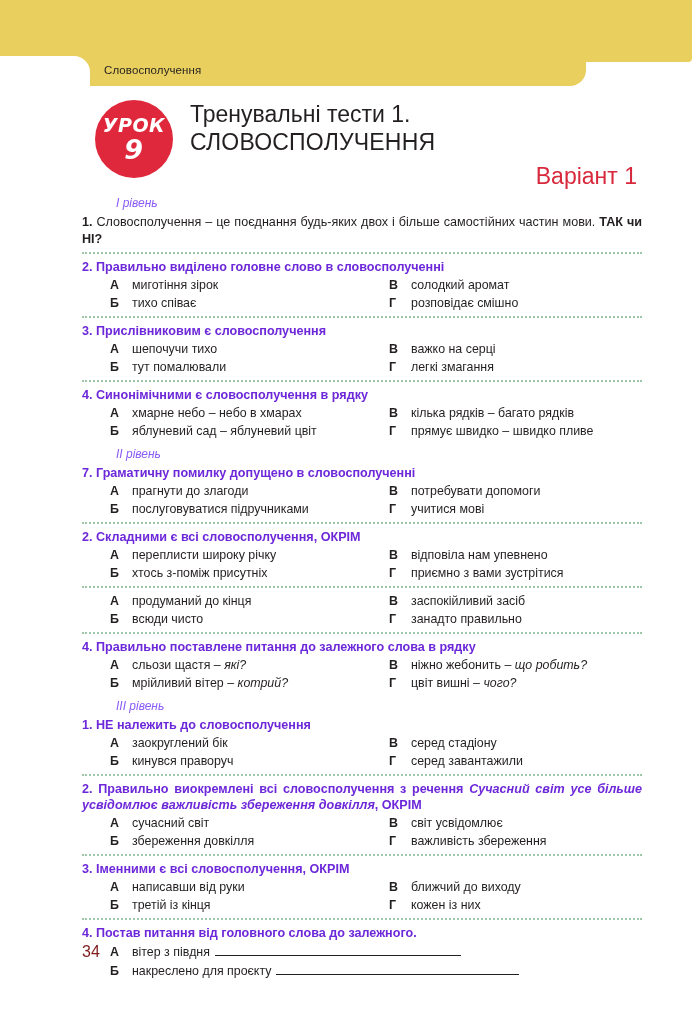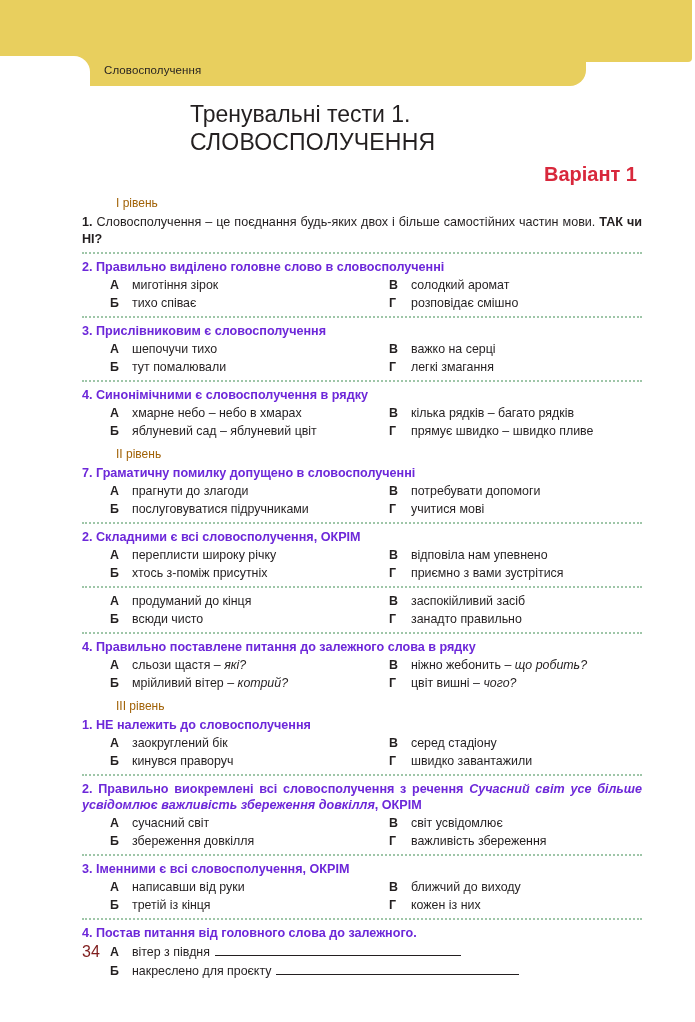--- a/index.html
+++ b/index.html
@@ -119,35 +119,36 @@
     line-height: 28px;
     font-weight: 400;
     color: #231f20;
     letter-spacing: .2px;
   }
 
   .variant {
     position: absolute;
     right: 58px;
     top: 163px;
-    font-size: 20px;
-    font-weight: 700;
+    font-size: 23px;
+    font-weight: 400;
     color: #d8283c;
   }
 
   .content {
     position: absolute;
     left: 82px;
     top: 196px;
     width: 560px;
   }
 
   .level {
     font-size: 12px;
-    color: #a16207;
+    font-style: italic;
+    color: #8b5cf6;
     margin: 0 0 3px 34px;
     line-height: 15px;
   }
   .level.lvl2 { margin-top: 7px; }
   .level.lvl3 { margin-top: 7px; }
 
   .q {
     font-size: 12.6px;
     font-weight: 700;
     line-height: 16px;
@@ -222,20 +223,24 @@
 
 <div class="page">
 
   <div class="head-band-wrap">
     <div class="head-band-top"></div>
     <div class="head-band-tab"></div>
     <div class="head-band-notch"></div>
     <div class="head-band-label">Словосполучення</div>
   </div>
 
+  <div class="lesson-badge">
+    <span class="b-word">УРОК</span>
+    <span class="b-num">9</span>
+  </div>
 
   <div class="title-block">
     <div class="title-line1">Тренувальні тести 1.</div>
     <div class="title-line2">СЛОВОСПОЛУЧЕННЯ</div>
   </div>
 
   <div class="variant">Варіант 1</div>
 
   <div class="content">
 
@@ -411,21 +416,21 @@
       <div class="opt right">
         <span class="letter">В</span>
         <span class="txt">серед стадіону</span>
       </div>
       <div class="opt left">
         <span class="letter">Б</span>
         <span class="txt">кинувся праворуч</span>
       </div>
       <div class="opt right">
         <span class="letter">Г</span>
-        <span class="txt">швидко завантажили</span>
+        <span class="txt">серед завантажили</span>
       </div>
     </div>
 
     <div class="sep"></div>
 
     <p class="q"><span>2. Правильно виокремлені всі словосполучення з речення </span><span class="italbold">Сучасний світ усе більше усвідомлює важливість збереження довкілля</span><span>, ОКРІМ</span></p>
     <div class="opts">
       <div class="opt left">
         <span class="letter">А</span>
         <span class="txt">сучасний світ</span>

